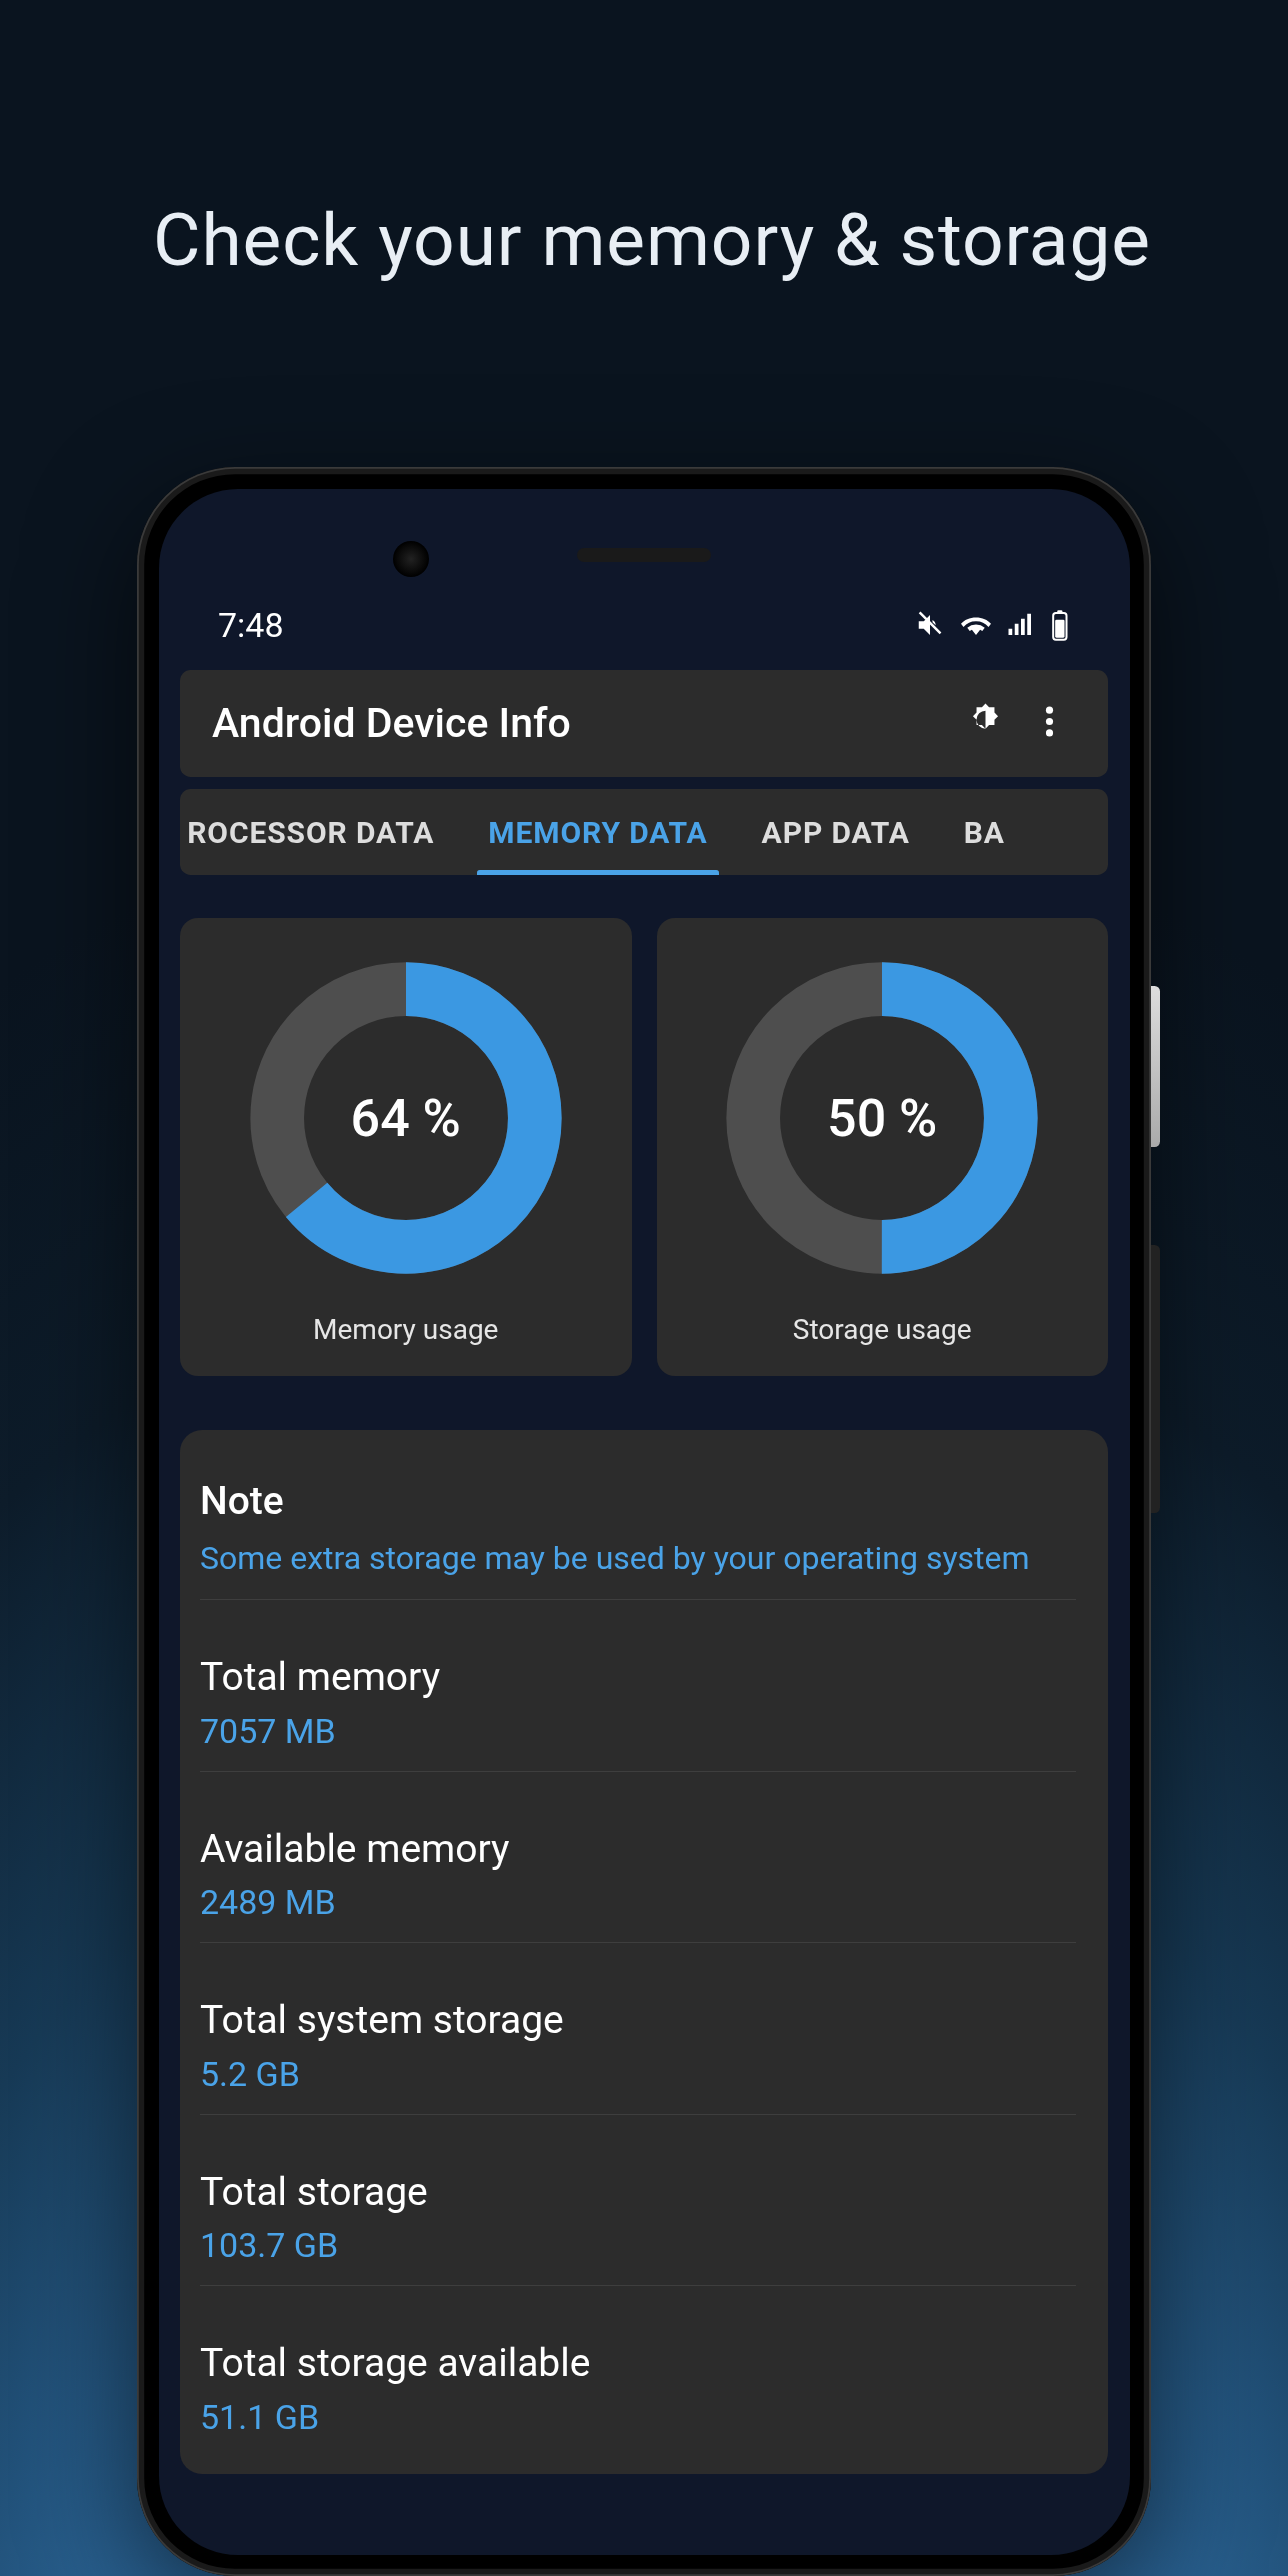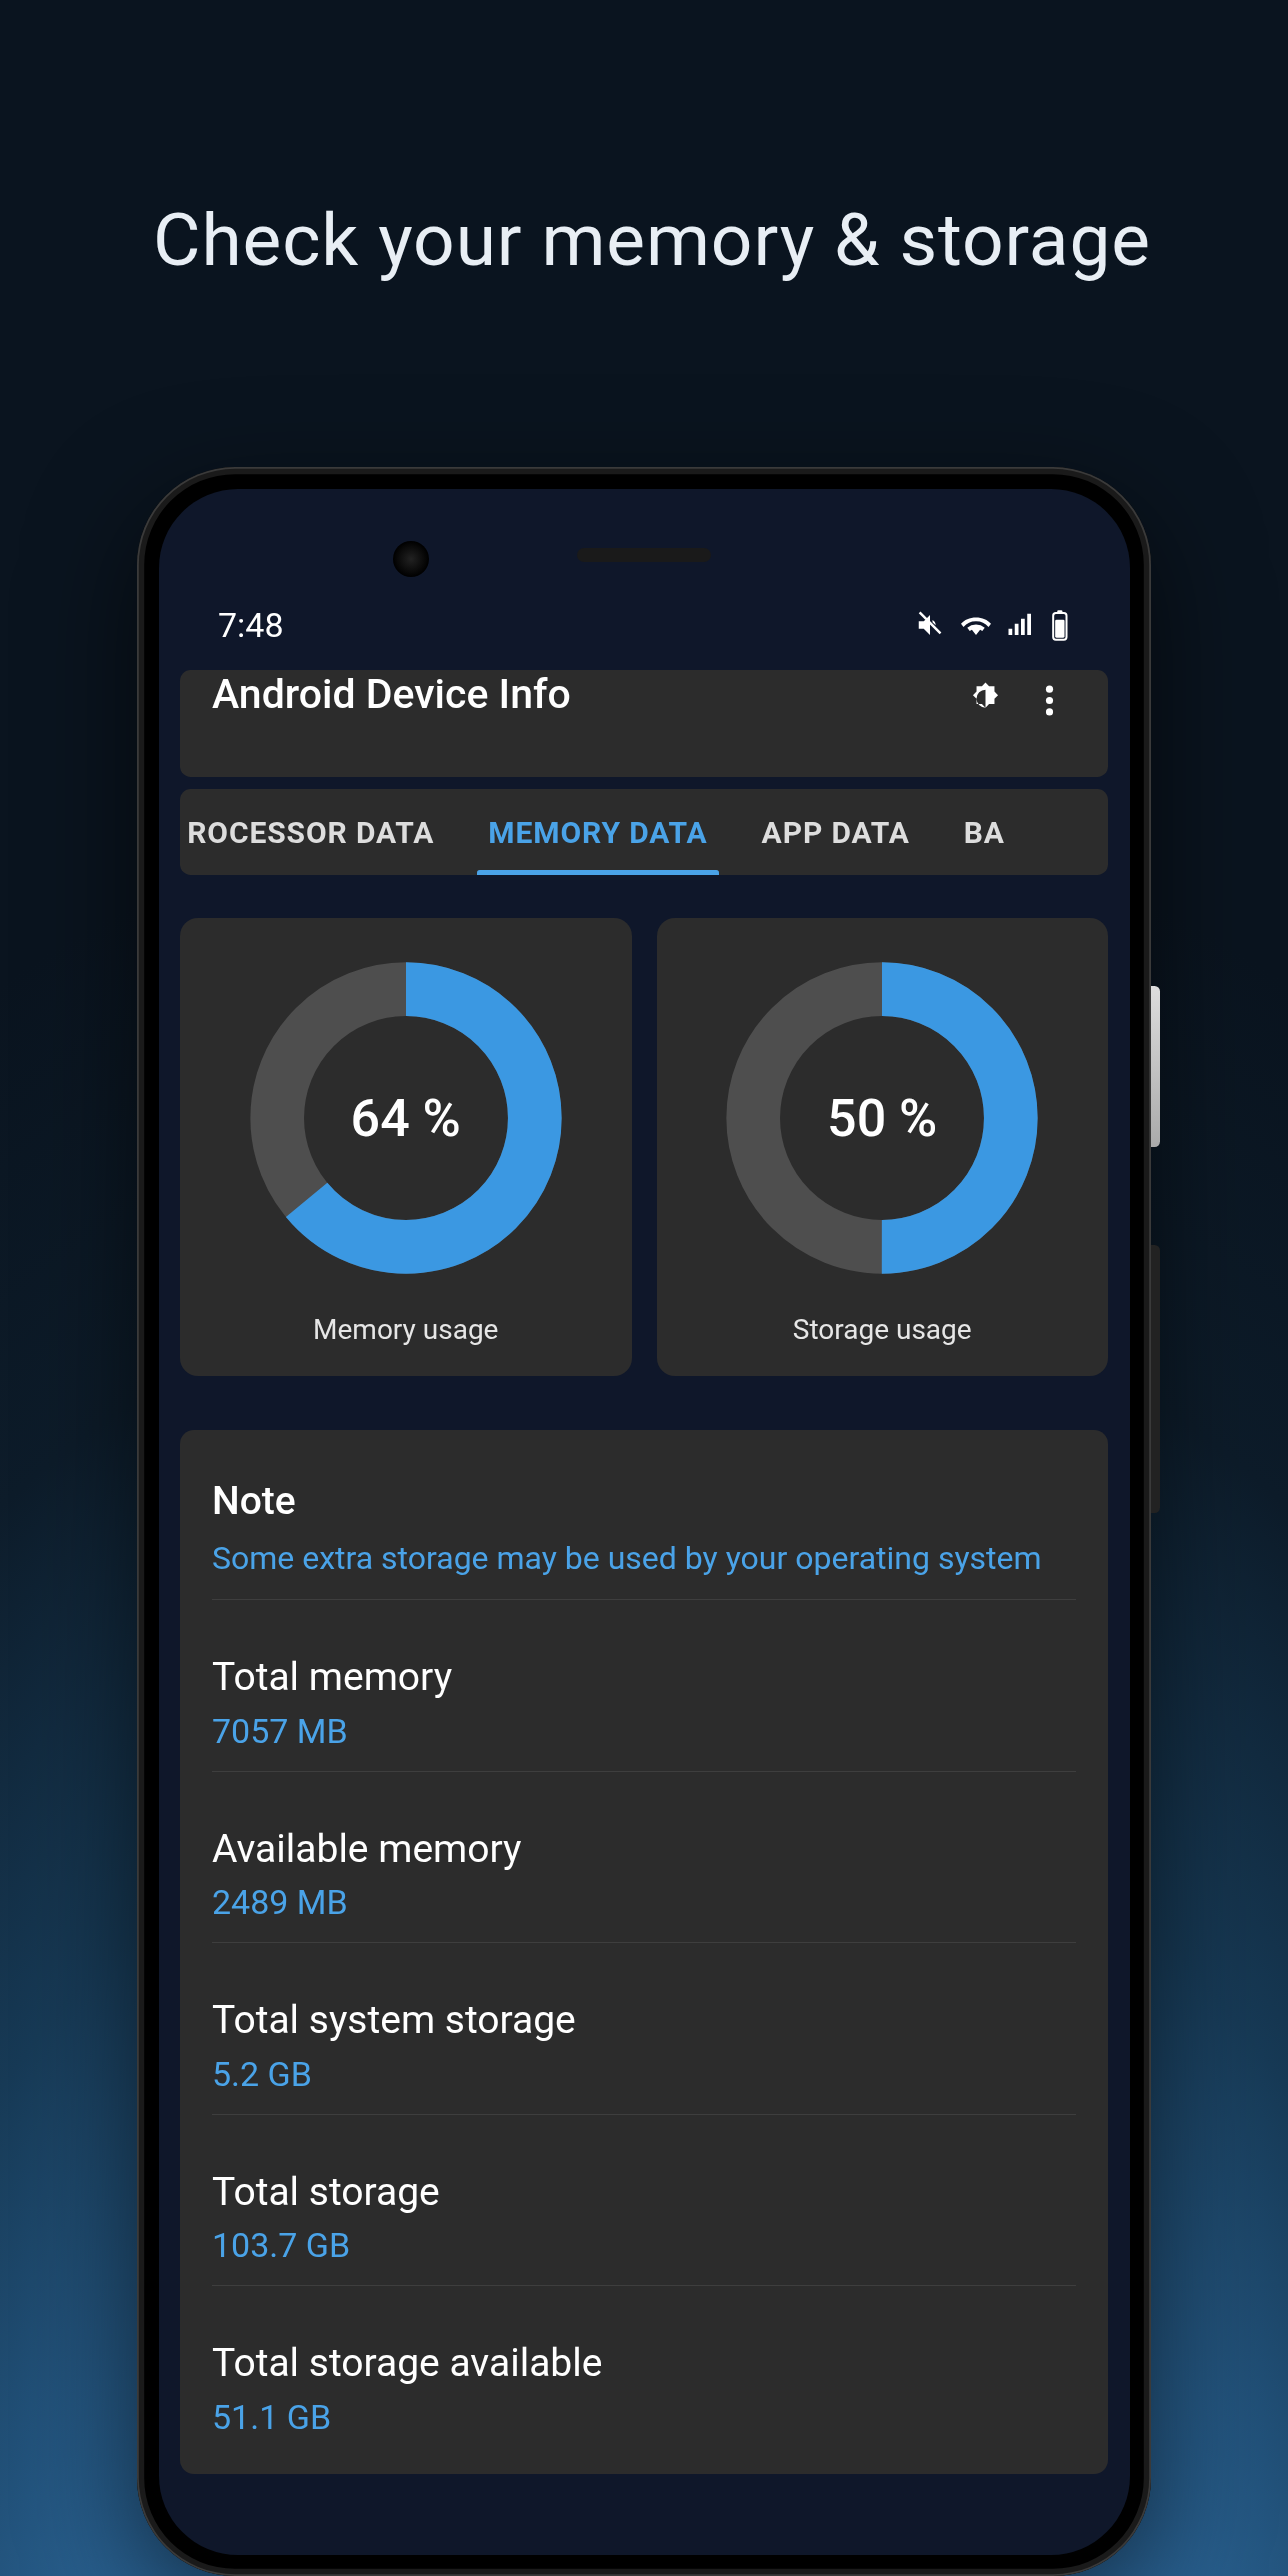--- a/index.html
+++ b/index.html
@@ -89,21 +89,21 @@
   }
   .status-icons { display: flex; align-items: center; gap: 14.3px; }
   .status-icons svg { display: block; }
 
   
   .app-bar {
     background: #2c2c2c;
     border-radius: 10.7px;
     height: 107px;
     display: flex;
-    align-items: flex-start;
+    align-items: center;
     padding: 0 27px 0 32px;
     margin-top: 9px;
   }
   .app-title {
     flex: 1;
     font-size: 41px;
     font-weight: 500;
     color: #fff;
   }
   .app-bar .icon-btn {
@@ -171,23 +171,23 @@
   }
   .gauge-label {
     margin-top: 34px;
     font-size: 28px;
     color: #e6e6e6;
   }
 
   
   .info-card {
     background: #2c2c2c;
-    border-radius: 14px;
+    border-radius: 22px;
     margin-top: 54px;
-    padding: 30px 32px 18px 32px;
+    padding: 30px 32px 18px 20px;
   }
   .info-row { padding: 18px 0 19.7px 0; border-bottom: 0.9px solid #3e3e3e; }
   .info-row:last-child { border-bottom: none; }
   .info-row.note .note-title { font-size: 39px; font-weight: 500; color: #fff; }
   .info-row.note .note-text { margin-top: 12.5px; font-size: 32px; color: #4aa3e8; line-height: 1.35; }
   .info-row .row-label { font-size: 39px; font-weight: 400; color: #fff; margin-top: 36px; }
   .info-row .row-value { margin-top: 10.7px; font-size: 34px; color: #4aa3e8; }
 </style>
 </head>
 <body>

